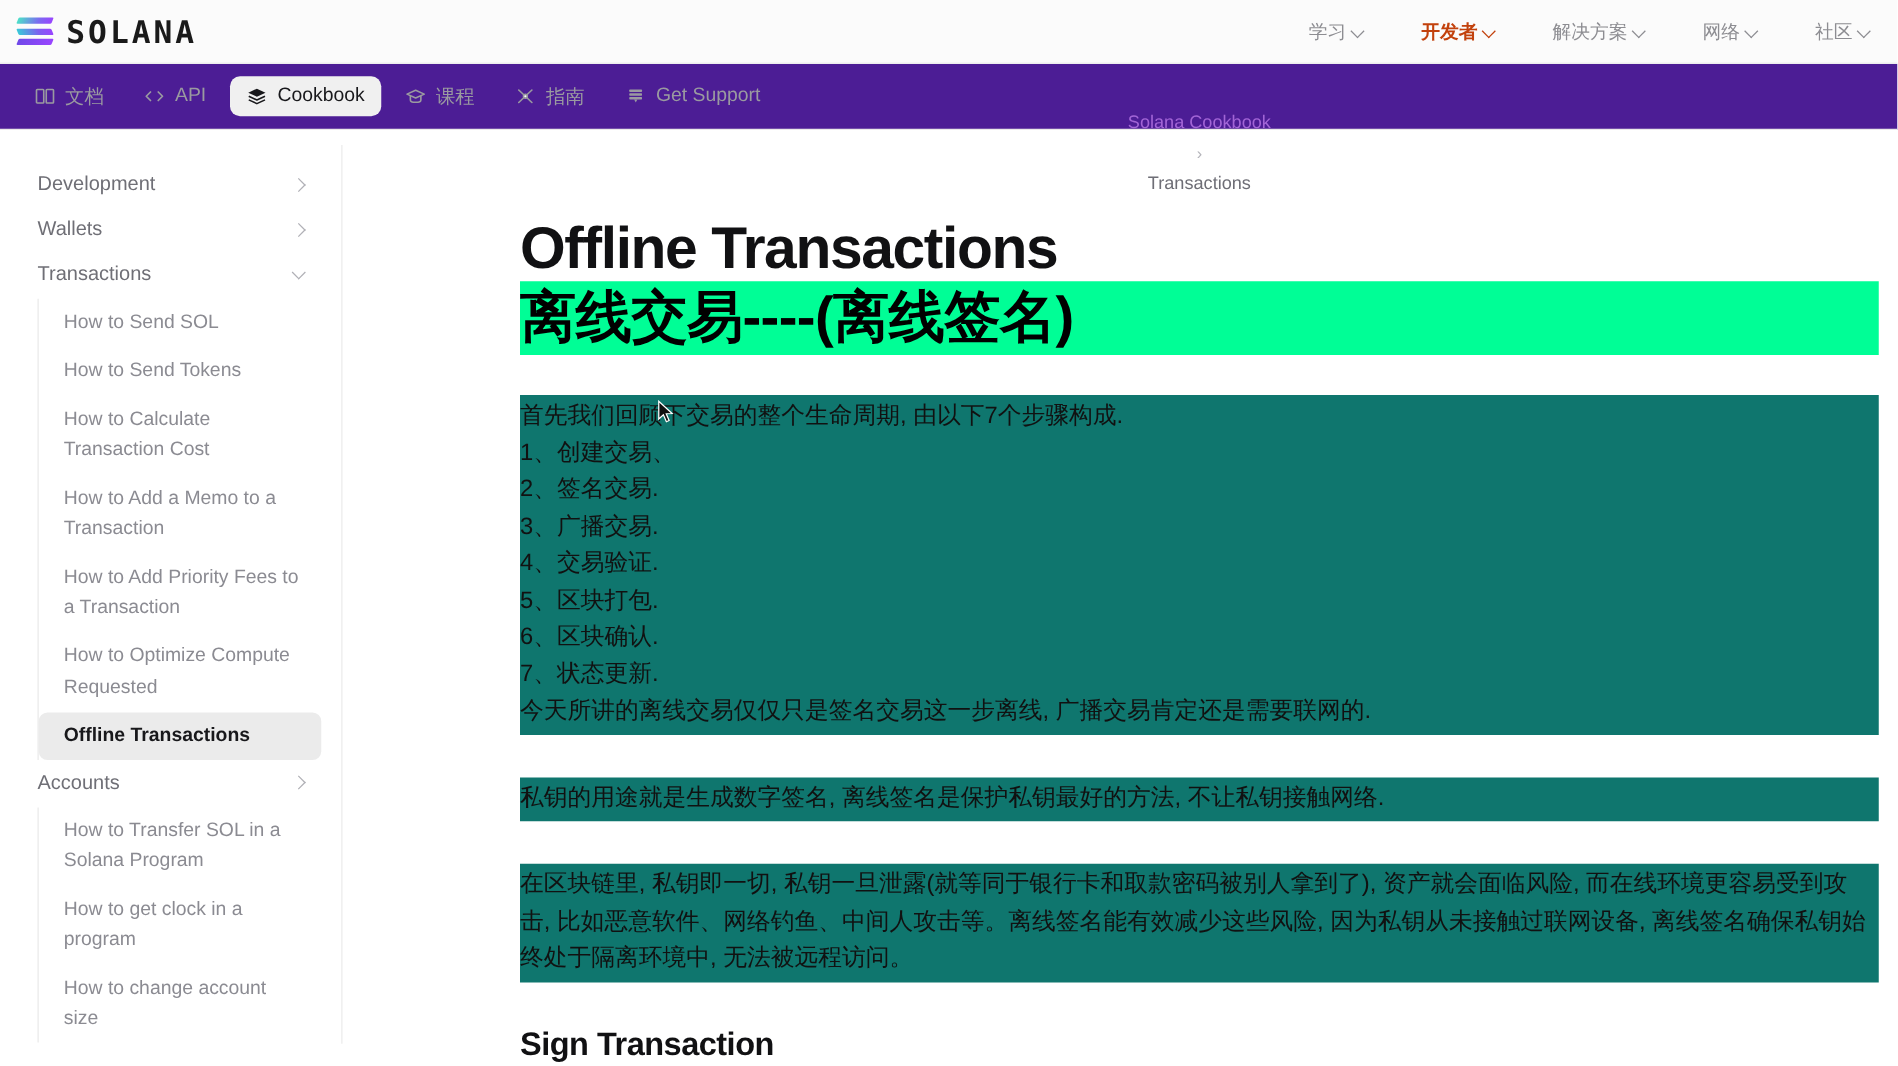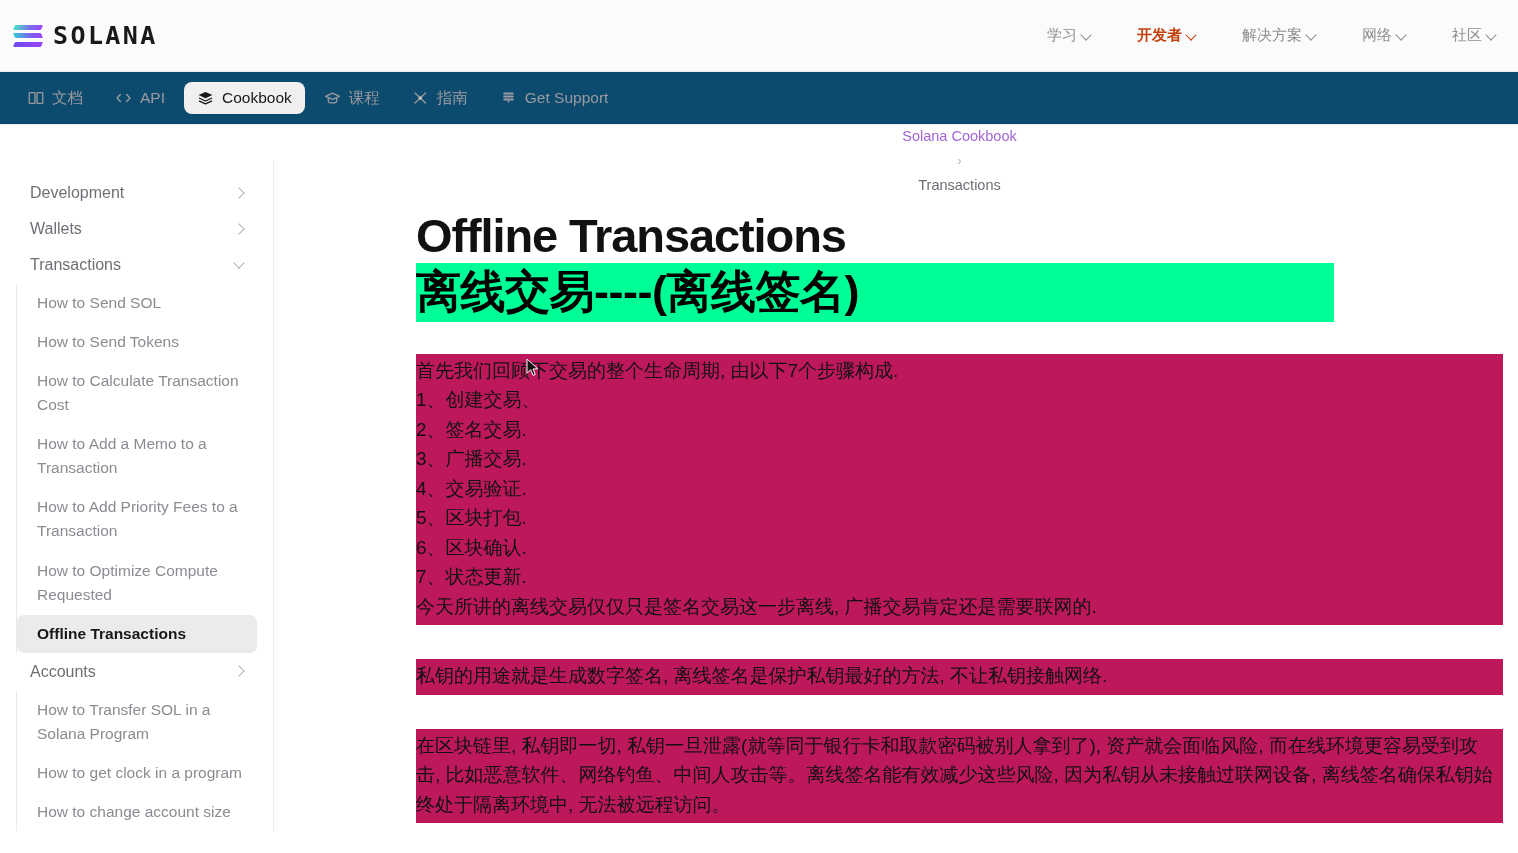--- a/index.html
+++ b/index.html
@@ -9,21 +9,21 @@
     width: 1518px; height: 853px;
     overflow: hidden;
     background: #ffffff;
     font-family: "Liberation Sans", "DejaVu Sans", sans-serif;
     -webkit-font-smoothing: antialiased;
   }
 
   
   .topbar {
     position: relative;
-    height: 72px;
+    height: 51px;
     display: flex;
     align-items: center;
     padding: 0 22px 0 14px;
     background: #fbfbfb;
     border-bottom: 1px solid #ededed;
   }
   .brand { display: flex; align-items: center; gap: 11px; }
   .sol-mark {
     width: 28px; height: 22px;
     display: flex; flex-direction: column; justify-content: space-between;
@@ -63,21 +63,21 @@
     border-bottom: 1.6px solid currentColor;
     transform: rotate(45deg);
   }
 
   
   .tabbar {
     height: 53px;
     display: flex; align-items: center;
     padding: 0 14px;
     gap: 6px;
-    background: #0c4a6e;
+    background: #4c1d95;
     border-bottom: 1px solid #e9e9e9;
   }
   .tab {
     display: flex; align-items: center; gap: 8px;
     padding: 7px 13px;
     border-radius: 8px;
     font-size: 15.5px;
     color: #9a9aa0;
     cursor: pointer;
     white-space: nowrap;
@@ -111,20 +111,21 @@
     content:""; position:absolute; left:1px; top:1px;
     width: 7px; height: 7px;
     border-right: 1.5px solid currentColor;
     border-bottom: 1.5px solid currentColor;
     transform: rotate(-45deg);
   }
   .chev.down::after { transform: rotate(45deg); top: -1px; }
 
   .nav-children {
     border-left: 1px solid #eaeaea;
+    margin-left: 14px;
     padding-left: 0;
   }
   .nav-child {
     padding: 7px 14px 7px 20px;
     font-size: 15.5px;
     line-height: 1.55;
     color: #8b8b92;
     cursor: pointer;
     border-radius: 7px;
     margin: 1px 0;
@@ -163,24 +164,24 @@
     margin: 0 0 2px 0;
   }
   .title-cn {
     display: inline-block;
     font-size: 45px;
     font-weight: 700;
     letter-spacing: -0.5px;
     line-height: 1.2;
     padding: 2px 0 3px 0;
   }
-  .title-cn-wrap { width: 918px; background:#00fe96; margin-bottom: 32px;}
+  .title-cn-wrap { width: 1087px; background:#00fe96; margin-bottom: 32px;}
 
   .para-block {
-    background: #be185d;
+    background: #0f766e;
     width: 1087px;
     font-size: 19px;
     line-height: 29.5px;
     color: #111;
     padding: 2px 0 4px 0;
     margin-bottom: 34px;
   }
   .para-block p { margin: 0; }
   .para-block.flow { padding-right: 4px; }
 
@@ -381,20 +382,21 @@
       </div>
 
       <div class="para-block flow">
         <p>私钥的用途就是生成数字签名, 离线签名是保护私钥最好的方法, 不让私钥接触网络.</p>
       </div>
 
       <div class="para-block flow">
         <p>在区块链里, 私钥即一切, 私钥一旦泄露(就等同于银行卡和取款密码被别人拿到了), 资产就会面临风险, 而在线环境更容易受到攻击, 比如恶意软件、网络钓鱼、中间人攻击等。离线签名能有效减少这些风险, 因为私钥从未接触过联网设备, 离线签名确保私钥始终处于隔离环境中, 无法被远程访问。</p>
       </div>
 
+      <h2 class="section-title">Sign Transaction</h2>
       <div class="section-cn">签名交易</div>
 
     </div>
 
     <svg class="cursor" style="left:252px; top:258px;" viewBox="0 0 14 20">
       <path d="M1 1 L1 15.2 L4.7 11.8 L7.1 17.4 L9.3 16.4 L7 11 L11.7 10.8 Z" fill="#111" stroke="#fff" stroke-width="1"></path>
     </svg>
   </main>
 
 </div>

